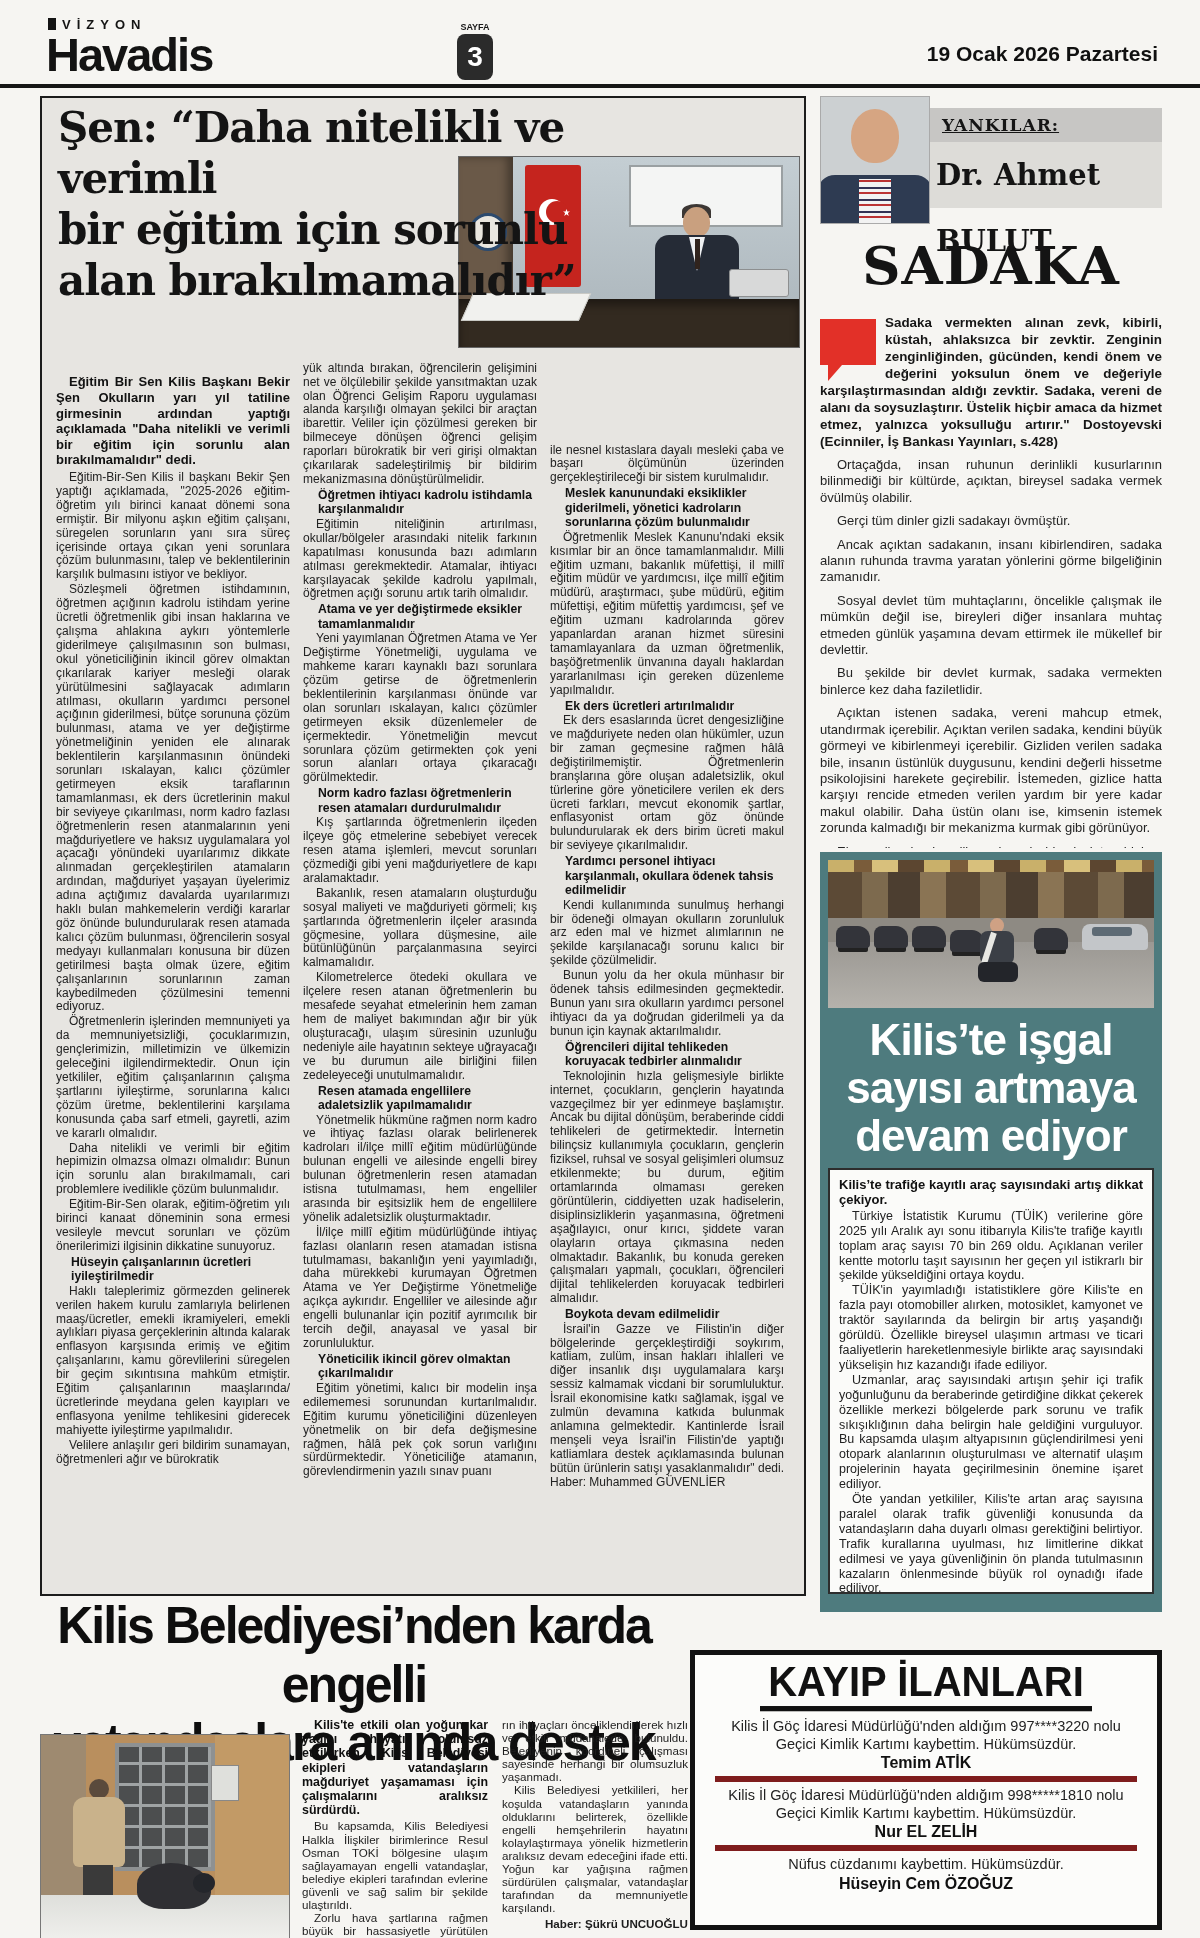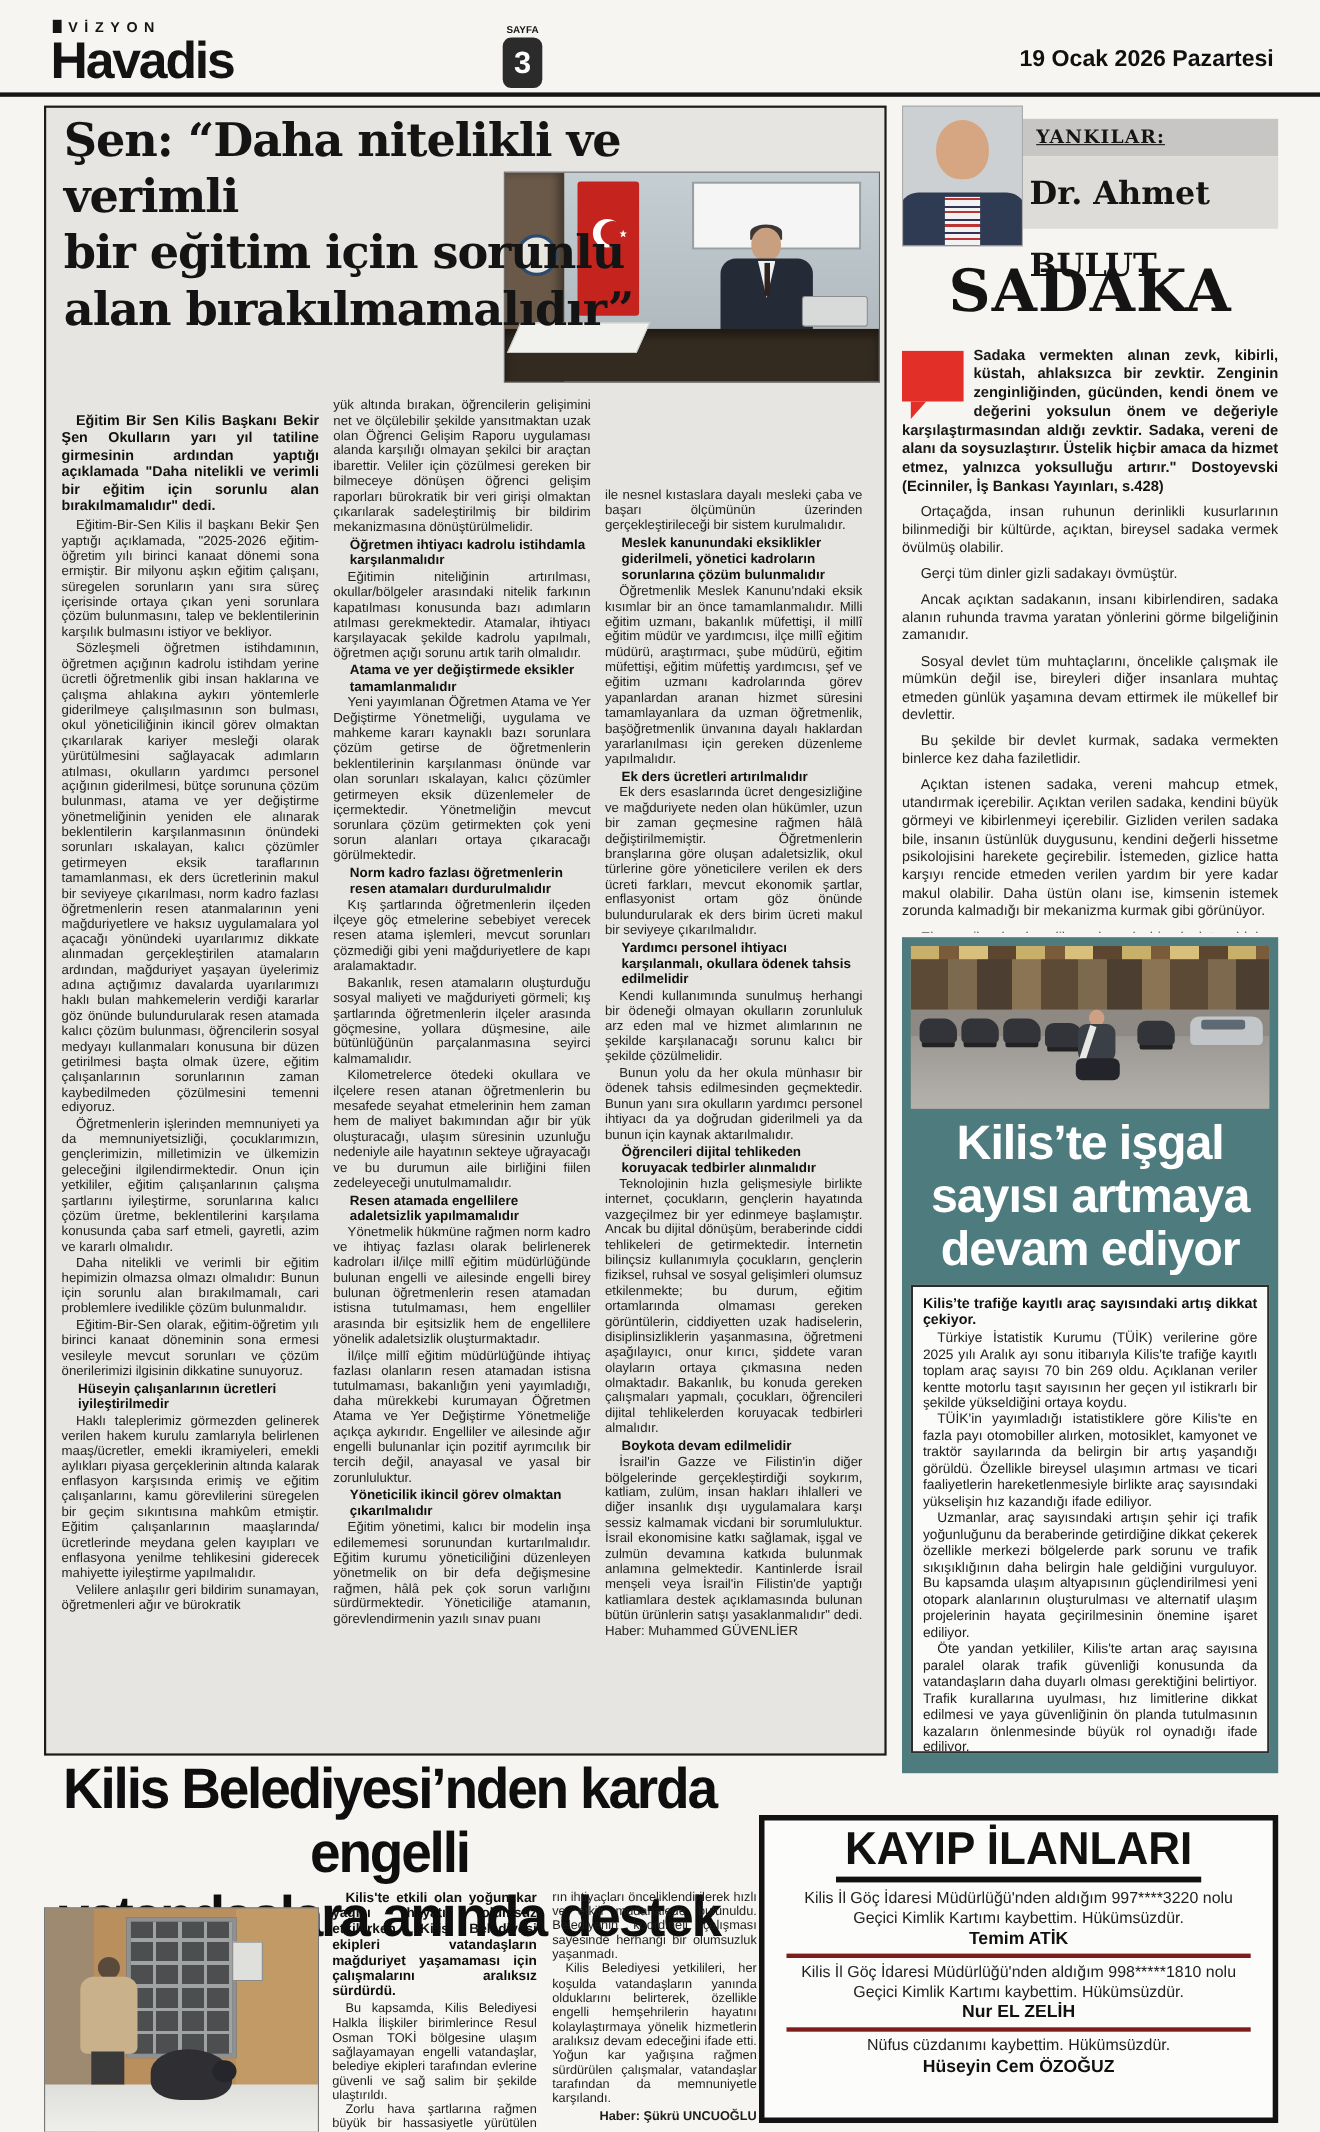--- a/index.html
+++ b/index.html
@@ -122,21 +122,21 @@
   .scol .lead{font-weight:bold;font-size:12.4px;line-height:14.2px;text-indent:12px;margin:0 0 2px;color:#0f0f0f;}
   .scol .p{text-indent:12px;margin:0;}
   .scol .cont{text-indent:0;margin:0;}
   .scol .byline{text-align:right;font-weight:bold;margin-top:3px;}
 
   
   .lost{position:absolute;left:690px;top:1650px;width:472px;height:280px;background:#fcfcfa;
         border:5px solid #121212;box-sizing:border-box;padding:4px 20px;text-align:center;overflow:hidden;}
   .lost-title{display:inline-block;font-weight:bold;font-size:40px;letter-spacing:0;color:#111;
               border-bottom:5px solid #111;padding:0 8px 1px;transform:scaleY(1.05);margin-bottom:3px;}
-  .ad{padding:5px 0 4px;border-top:4px solid #7f1d1d;}
+  .ad{padding:5px 0 4px;border-top:6px solid #7f1d1d;}
   .ad:first-of-type{border-top:none;}
   .ad-text{font-size:14.5px;line-height:17.5px;color:#222;}
   .ad-name{font-size:16px;font-weight:bold;margin-top:1px;color:#111;}
 </style>
 </head>
 <body>
 
 <div class="page">
 
   <div class="masthead">

